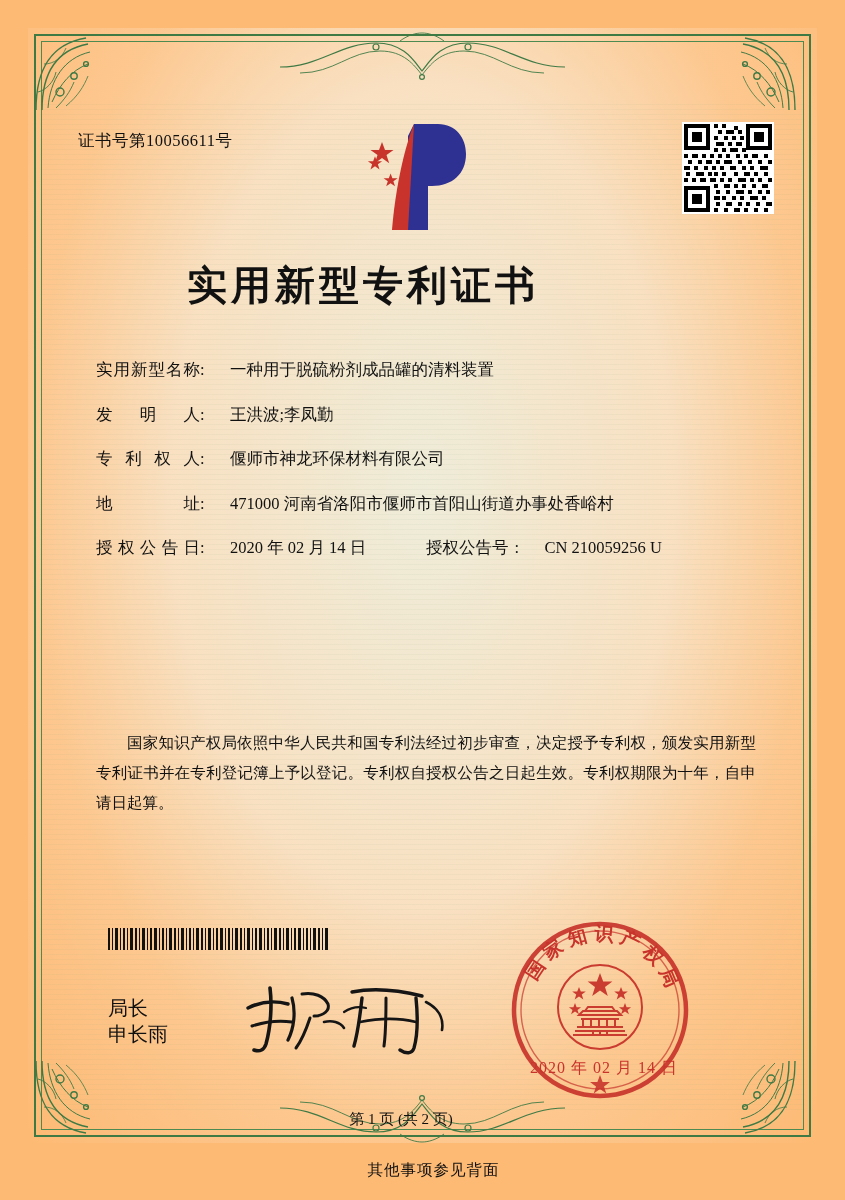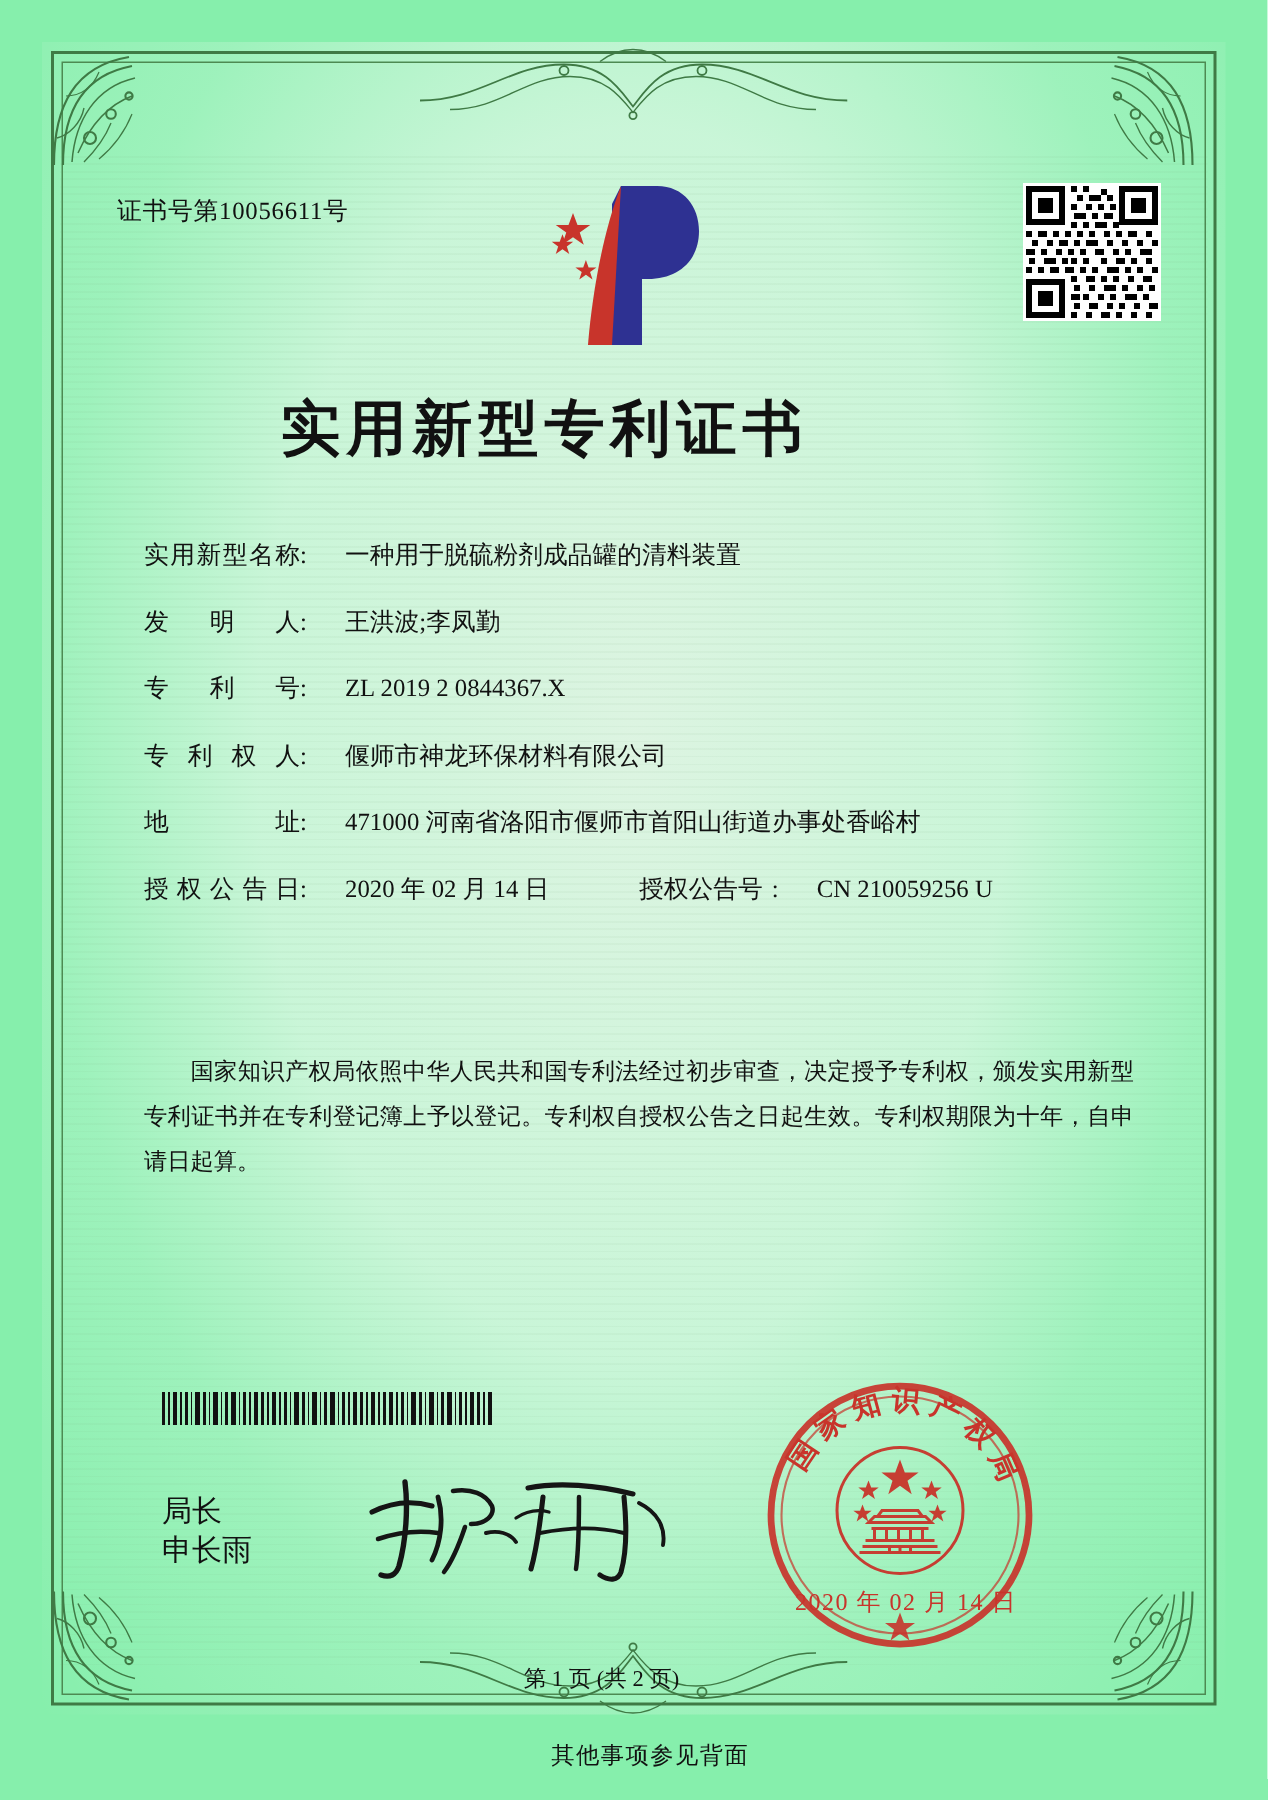--- a/index.html
+++ b/index.html
@@ -13,21 +13,21 @@
     font-family: "Liberation Serif", serif;
     position: relative;
     overflow: hidden;
   }
 
   .page {
     position: absolute;
     left: 0; top: 0;
     width: 845px;
     height: 1200px;
-    background: #86efac;
+    background: #fdba74;
   }
 
   
   .bg-tint {
     position: absolute;
     left: 28px; top: 28px;
     width: 789px; height: 1115px;
     background:
       radial-gradient(ellipse at 50% 42%, rgba(236,245,235,0.85) 0%, rgba(246,250,245,0.6) 45%, rgba(252,253,251,0.2) 70%, rgba(255,255,255,0) 100%);
   }
@@ -148,21 +148,21 @@
     left: 330px;
     top: 0;
   }
   .field.two-col .right .lbl {
     width: auto;
     margin-right: 6px;
   }
 
   .paras {
     position: absolute;
-    left: 96px; top: 700px;
+    left: 96px; top: 728px;
     width: 660px;
     font-size: 15.5px;
     line-height: 30px;
     color: #111;
     text-align: justify;
   }
   .paras p { margin: 0 0 2px 0; text-indent: 2em; }
 
   .barcode {
     position: absolute;
@@ -451,23 +451,20 @@
   <div class="fields">
 
     <div class="field">
       <span class="lbl spread">实用新型名称</span><span style="display:inline-block;width:10px">:</span><span class="val">一种用于脱硫粉剂成品罐的清料装置</span>
     </div>
 
     <div class="field">
       <span class="lbl spread">发明人</span><span style="display:inline-block;width:10px">:</span><span class="val">王洪波;李凤勤</span>
     </div>
 
-    <div class="field">
-      <span class="lbl spread">专利号</span><span style="display:inline-block;width:10px">:</span><span class="val">ZL 2019 2 0844367.X</span>
-    </div>
 
 
     <div class="field">
       <span class="lbl spread">专利权人</span><span style="display:inline-block;width:10px">:</span><span class="val">偃师市神龙环保材料有限公司</span>
     </div>
 
     <div class="field">
       <span class="lbl spread">地址</span><span style="display:inline-block;width:10px">:</span><span class="val">471000 河南省洛阳市偃师市首阳山街道办事处香峪村</span>
     </div>
 

